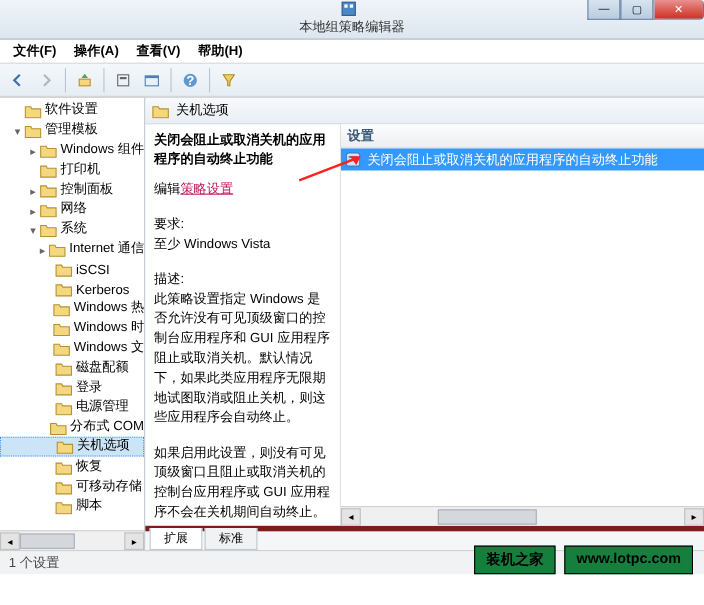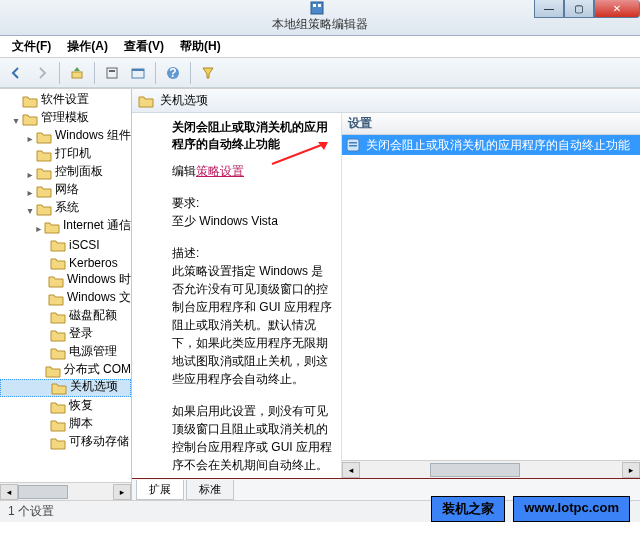--- a/index.html
+++ b/index.html
@@ -24,41 +24,41 @@
 .tree-node .tw { width: 12px; text-align: center; color: #666; font-size: 10px; }
 .tree-node .fold { width: 16px; height: 14px; margin-right: 3px; }
 .tree-node.sel { background: #cce4f7; border: 1px dotted #3399ff; }
 .sidebar-hscroll { position: absolute; bottom: 0; left: 0; right: 0; height: 18px; background: #f0f0f0; border-top: 1px solid #d0d0d0; display: flex; align-items: center; }
 .sidebar-hscroll .arr { width: 18px; height: 16px; background: #e4e4e4; border: 1px solid #c0c0c0; text-align: center; font-size: 9px; line-height: 14px; }
 .sidebar-hscroll .track { flex: 1; height: 16px; position: relative; }
 .sidebar-hscroll .thumb { position: absolute; left: 0; width: 50px; height: 14px; background: #d4d8dc; border: 1px solid #a8b0b8; top: 1px; }
 .content { flex: 1; display: flex; flex-direction: column; }
 .content-header { height: 24px; background: linear-gradient(#f8fafc,#e8eef4); border-bottom: 1px solid #d0d8e0; display: flex; align-items: center; padding: 0 6px; }
 .content-header .fold { width: 16px; height: 14px; margin-right: 6px; }
-.content-body { flex: 1; display: flex; overflow: hidden; margin-left: 32px; }
+.content-body { flex: 1; display: flex; overflow: hidden; }
 .desc-pane { width: 178px; padding: 6px 8px; border-right: 1px solid #e0e0e0; overflow: hidden; }
 .desc-title { font-weight: bold; margin-bottom: 10px; line-height: 1.4; }
 .desc-link { color: #be185d; text-decoration: underline; cursor: pointer; }
 .desc-sect { margin-top: 14px; line-height: 1.5; }
 .list-pane { flex: 1; position: relative; }
 .list-header { height: 22px; background: linear-gradient(#fdfdfd,#ebeef1); border-bottom: 1px solid #d0d4d8; display: flex; align-items: center; padding: 0 6px; color: #3a5a7a; font-weight: bold; }
 .list-row { height: 20px; display: flex; align-items: center; padding: 0 4px; }
 .list-row.sel { background: #3399ff; color: #fff; }
 .list-row .ricon { width: 16px; height: 14px; margin-right: 4px; }
 .arrow { position: absolute; left: 270px; top: 140px; pointer-events: none; }
-.tabs { height: 22px; border-top: 1px solid #7f1d1d; display: flex; align-items: center; padding-left: 4px; background: #f4f6f8; }
+.tabs { height: 22px; border-top: 5px solid #7f1d1d; display: flex; align-items: flex-end; padding-left: 4px; background: #f4f6f8; }
 .tab { padding: 2px 12px; border: 1px solid #c0c8d0; border-top: none; background: #fff; margin-right: 2px; font-size: 11px; cursor: default; }
 .tab.inactive { background: #f0f2f4; }
 .list-hscroll { position: absolute; bottom: 0; left: 0; right: 0; height: 18px; background: #f0f0f0; border-top: 1px solid #d0d0d0; display: flex; align-items: center; }
 .list-hscroll .arr { width: 18px; height: 16px; background: #e4e4e4; border: 1px solid #c0c0c0; text-align: center; font-size: 9px; line-height: 14px; }
 .list-hscroll .track { flex: 1; position: relative; height: 16px; }
 .list-hscroll .thumb { position: absolute; left: 70px; width: 90px; height: 14px; background: #d4d8dc; border: 1px solid #a8b0b8; top: 1px; }
 .statusbar { height: 22px; border-top: 1px solid #d0d0d0; display: flex; align-items: center; padding: 0 8px; background: #f0f2f4; color: #444; }
 .watermark { position: absolute; right: 10px; bottom: 28px; display: flex; gap: 8px; }
-.wm { background: #3b82f6; border: 1px solid #000; color: #000; padding: 3px 10px; font-size: 13px; font-weight: bold; font-family: Arial, sans-serif; }
+.wm { background: #15803d; border: 1px solid #000; color: #000; padding: 3px 10px; font-size: 13px; font-weight: bold; font-family: Arial, sans-serif; }
 .ind { display: inline-block; }
 </style>
 </head>
 <body>
 
 <div class="titlebar">
   <span class="icon">
     <svg width="16" height="16">
         <rect x="2" y="2" width="12" height="12" fill="#4a88c8" stroke="#2a5a90"></rect>
         <rect x="4" y="4" width="3" height="3" fill="#fff"></rect>
@@ -209,20 +209,28 @@
               <path d="M1 3 L6 3 L7 5 L15 5 L15 13 L1 13 Z" fill="#f4d880" stroke="#b89030"></path>
             </svg></span>
           <span>Kerberos</span>
         </div>
         <div class="tree-node">
           <span class="ind" style="width:38px"></span>
           <span class="tw"></span>
           <span class="fold"><svg width="16" height="14">
               <path d="M1 3 L6 3 L7 5 L15 5 L15 13 L1 13 Z" fill="#f4d880" stroke="#b89030"></path>
             </svg></span>
+          <span>Windows 热</span>
+        </div>
+        <div class="tree-node">
+          <span class="ind" style="width:38px"></span>
+          <span class="tw"></span>
+          <span class="fold"><svg width="16" height="14">
+              <path d="M1 3 L6 3 L7 5 L15 5 L15 13 L1 13 Z" fill="#f4d880" stroke="#b89030"></path>
+            </svg></span>
           <span>Windows 时</span>
         </div>
         <div class="tree-node">
           <span class="ind" style="width:38px"></span>
           <span class="tw"></span>
           <span class="fold"><svg width="16" height="14">
               <path d="M1 3 L6 3 L7 5 L15 5 L15 13 L1 13 Z" fill="#f4d880" stroke="#b89030"></path>
             </svg></span>
           <span>Windows 文</span>
         </div>
@@ -273,29 +281,29 @@
               <path d="M1 3 L6 3 L7 5 L15 5 L15 13 L1 13 Z" fill="#f4d880" stroke="#b89030"></path>
             </svg></span>
           <span>恢复</span>
         </div>
         <div class="tree-node">
           <span class="ind" style="width:38px"></span>
           <span class="tw"></span>
           <span class="fold"><svg width="16" height="14">
               <path d="M1 3 L6 3 L7 5 L15 5 L15 13 L1 13 Z" fill="#f4d880" stroke="#b89030"></path>
             </svg></span>
+          <span>可移动存储</span>
+        </div>
+        <div class="tree-node">
+          <span class="ind" style="width:38px"></span>
+          <span class="tw"></span>
+          <span class="fold"><svg width="16" height="14">
+              <path d="M1 3 L6 3 L7 5 L15 5 L15 13 L1 13 Z" fill="#f4d880" stroke="#b89030"></path>
+            </svg></span>
           <span>脚本</span>
-        </div>
-        <div class="tree-node">
-          <span class="ind" style="width:38px"></span>
-          <span class="tw"></span>
-          <span class="fold"><svg width="16" height="14">
-              <path d="M1 3 L6 3 L7 5 L15 5 L15 13 L1 13 Z" fill="#f4d880" stroke="#b89030"></path>
-            </svg></span>
-          <span>可移动存储</span>
         </div>
       </div>
     <div class="sidebar-hscroll">
       <div class="arr">◂</div>
       <div class="track">
           <div class="thumb"></div>
         </div>
       <div class="arr">▸</div>
     </div>
   </div>

